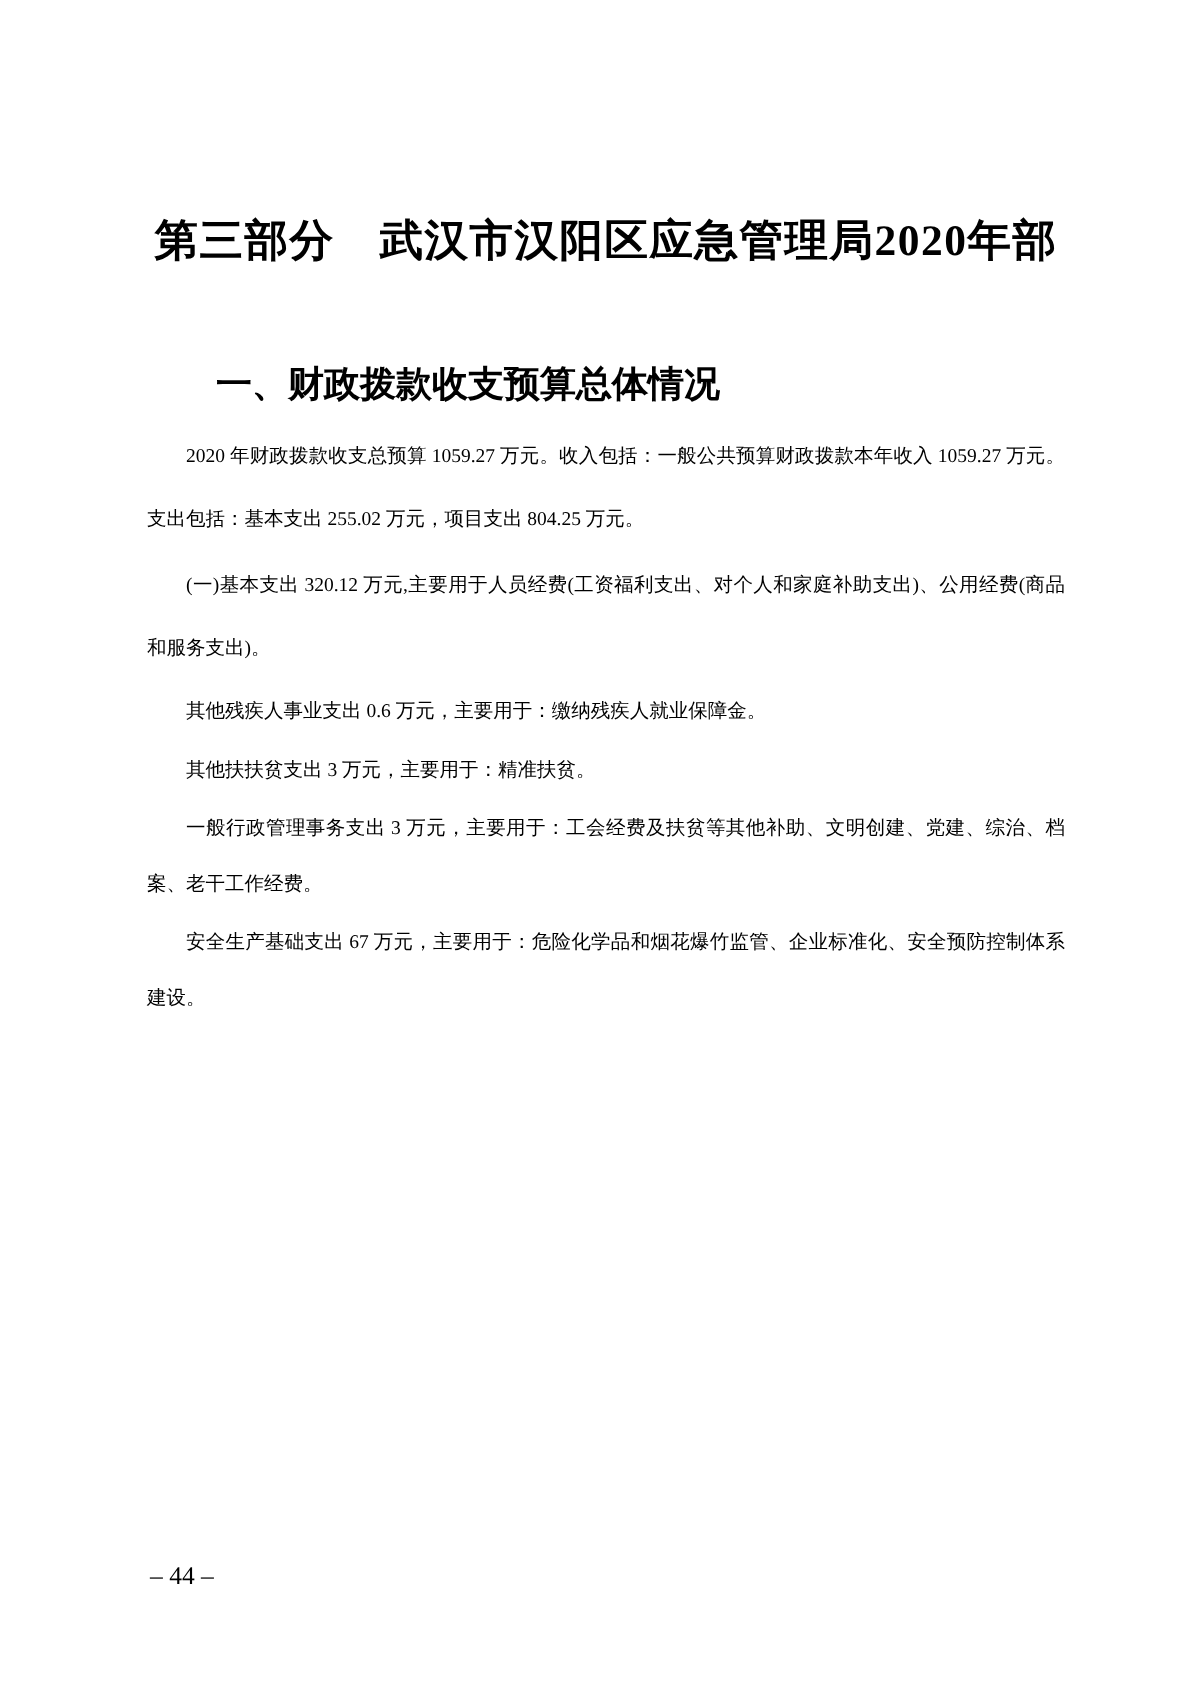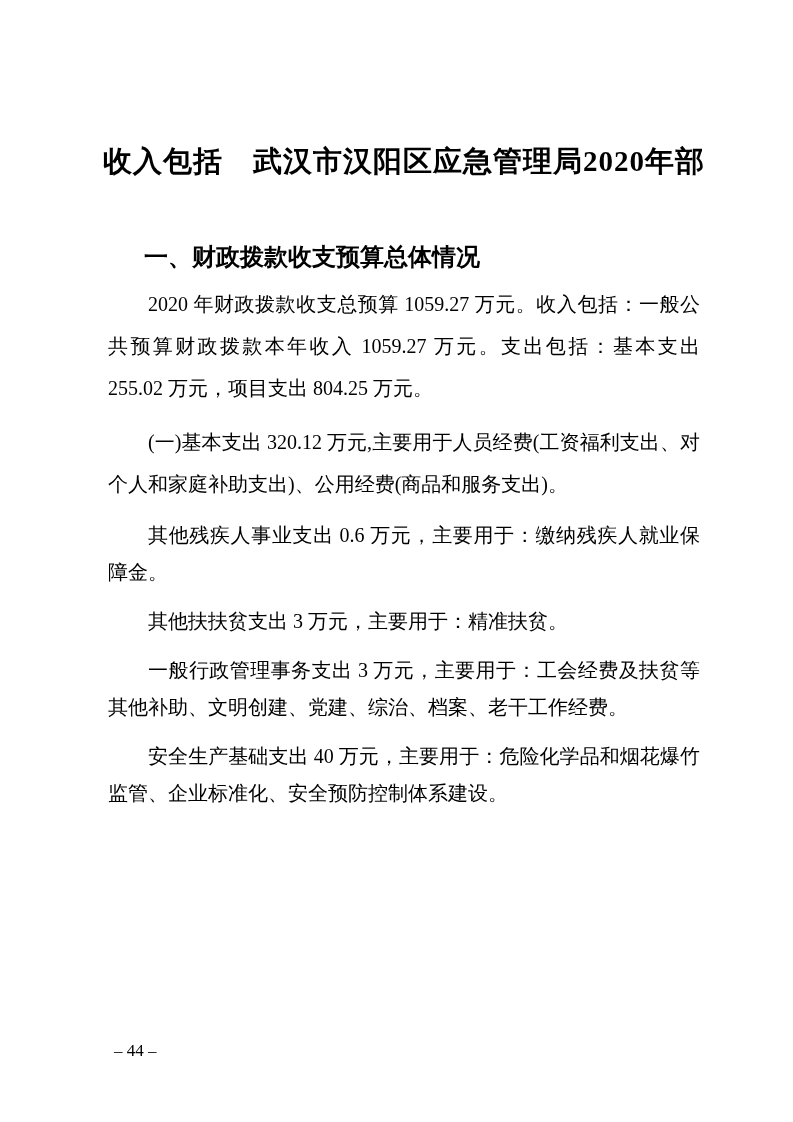--- a/index.html
+++ b/index.html
@@ -40,66 +40,66 @@
     font-family: "Liberation Sans", "DejaVu Sans", sans-serif;
     font-size: 24px;
     font-weight: 700;
     line-height: 42px;
     text-indent: 2em;
   }
   .section-heading.first {
     margin-top: 52px;
   }
   .para {
-    margin: 12px;
+    margin: 2px;
     padding: 0;
-    font-size: 20px;
+    font-size: 13px;
     line-height: 42px;
     text-align: justify;
     text-indent: 2em;
   }
   .para.narrow {
     line-height: 37px;
   }
   .para.after-heading {
     margin-top: 5px;
   }
   .page-number {
     position: absolute;
-    left: 114px;
+    left: 100px;
     top: 1040px;
     font-size: 17px;
     line-height: 22px;
     font-family: "Liberation Serif", "DejaVu Serif", serif;
     color: #000000;
   }
 </style>
 </head>
 <body>
 
 <div class="page">
   <div class="content">
 
     <h1 class="doc-title">
-      <span class="title-line">收入包括　武汉市汉阳区应急管理局2020年部</span>
+      <span class="title-line">第三部分　武汉市汉阳区应急管理局2020年部</span>
     </h1>
 
     <h2 class="section-heading first">一、财政拨款收支预算总体情况</h2>
 
     <p class="para after-heading">2020 年财政拨款收支总预算 1059.27 万元。收入包括：一般公共预算财政拨款本年收入 1059.27 万元。支出包括：基本支出 255.02 万元，项目支出 804.25 万元。</p>
 
 
 
     <p class="para">(一)基本支出 320.12 万元,主要用于人员经费(工资福利支出、对个人和家庭补助支出)、公用经费(商品和服务支出)。</p>
 
 
     <p class="para narrow">其他残疾人事业支出 0.6 万元，主要用于：缴纳残疾人就业保障金。</p>
 
     <p class="para narrow">其他扶扶贫支出 3 万元，主要用于：精准扶贫。</p>
 
     <p class="para narrow">一般行政管理事务支出 3 万元，主要用于：工会经费及扶贫等其他补助、文明创建、党建、综治、档案、老干工作经费。</p>
 
-    <p class="para narrow">安全生产基础支出 40 万元，主要用于：危险化学品和烟花爆竹监管、企业标准化、安全预防控制体系建设。</p>
+    <p class="para narrow">安全生产基础支出 67 万元，主要用于：危险化学品和烟花爆竹监管、企业标准化、安全预防控制体系建设。</p>
 
   </div>
 
   <div class="page-number">– 44 –</div>
 </div>
 
 </body></html>

